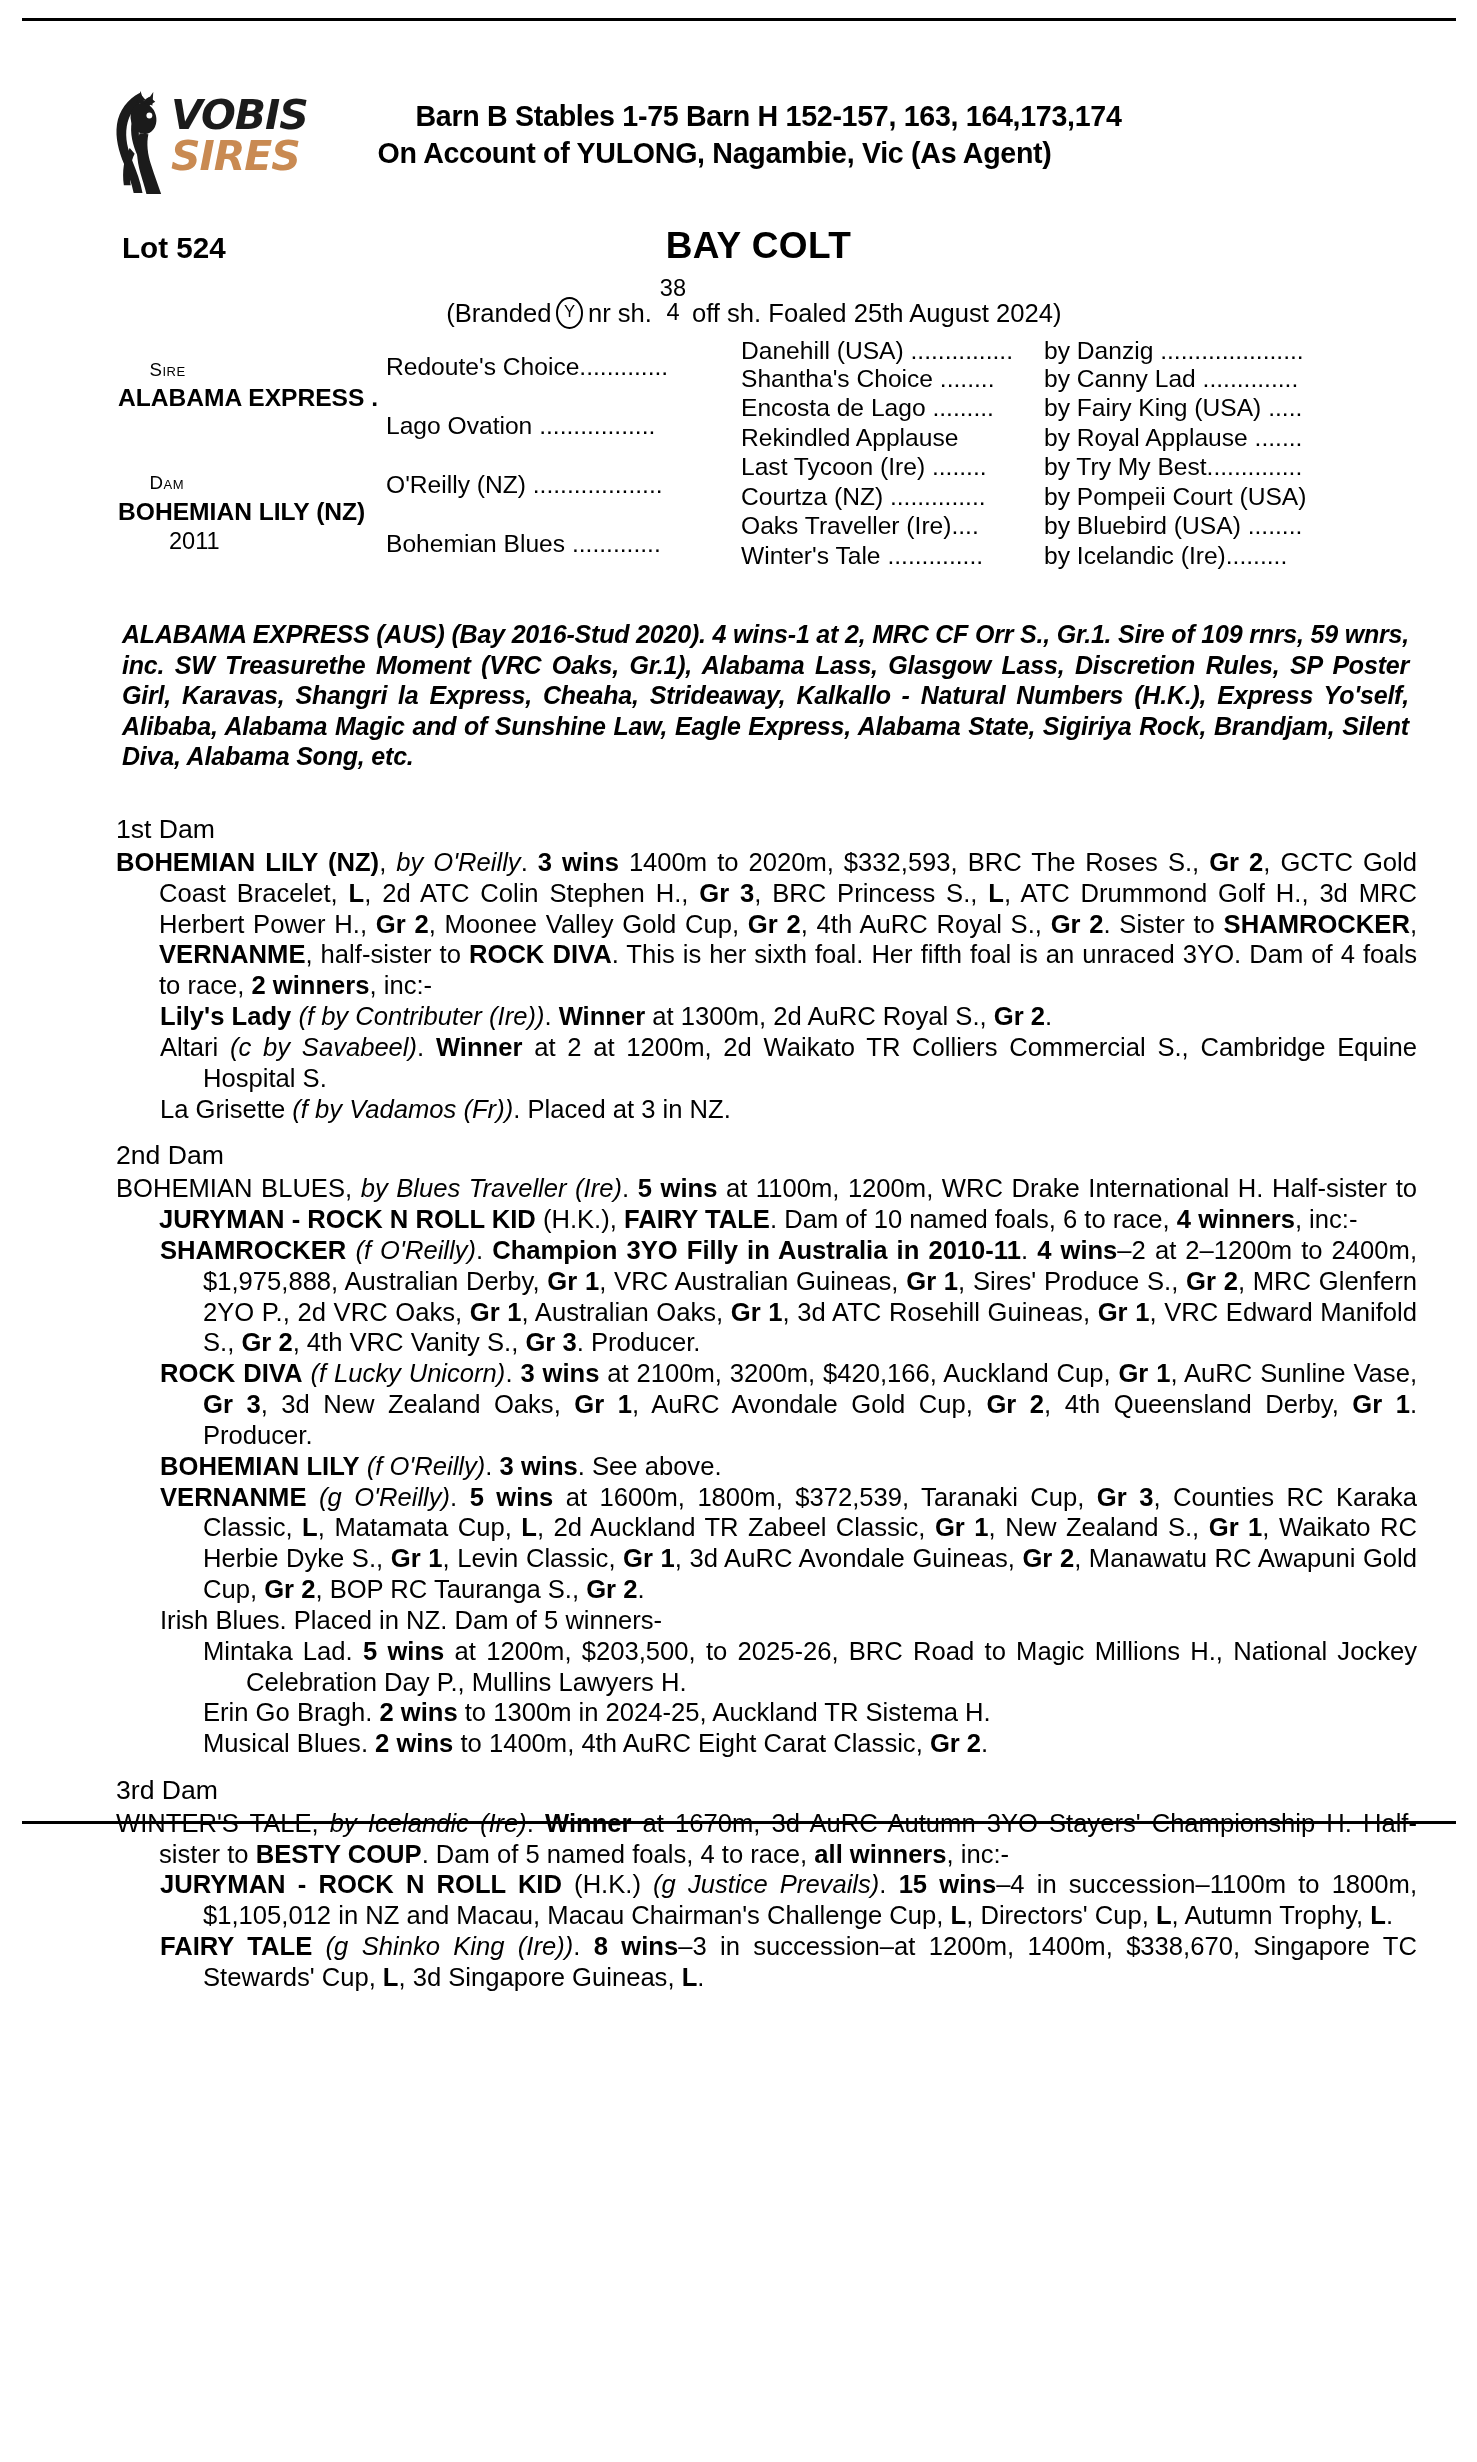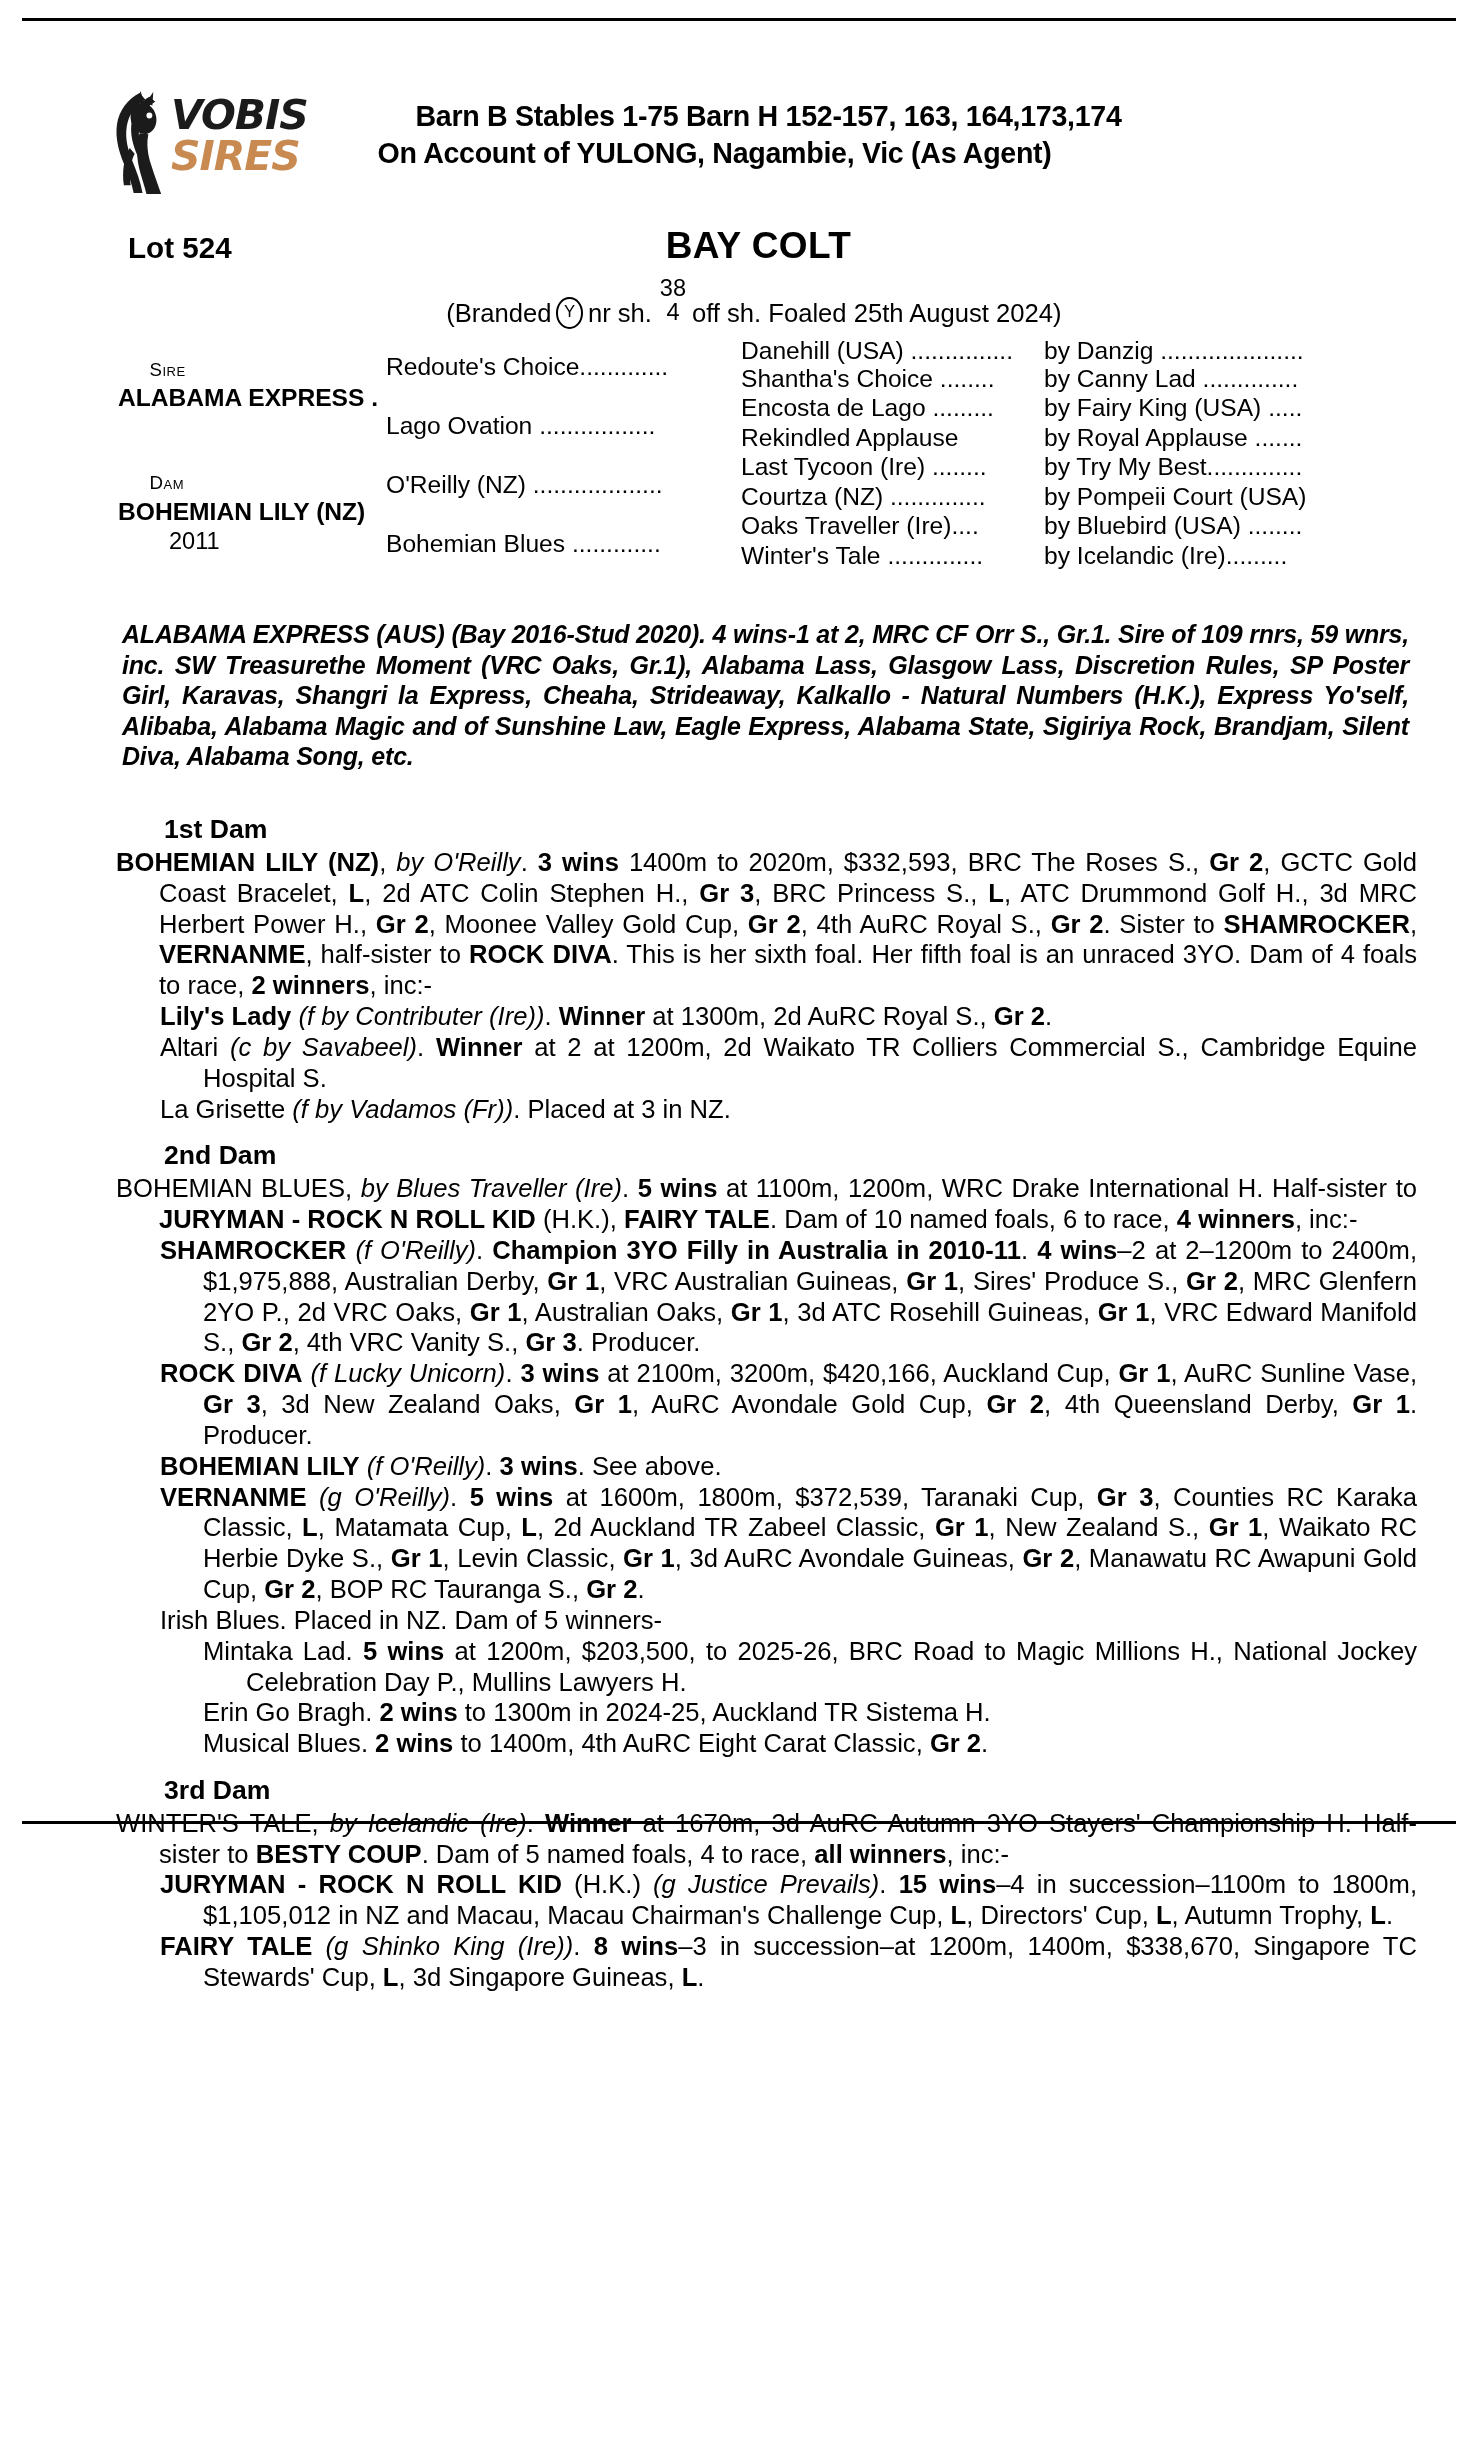--- a/index.html
+++ b/index.html
@@ -104,21 +104,21 @@
   
   .lotrow {
     position: absolute;
     left: 0;
     right: 0;
     top: 231px;
     height: 45px;
   }
   .lot-no {
     position: absolute;
-    left: 128px;
+    left: 122px;
     top: 0;
     font-weight: bold;
     font-size: 29.6px;
   }
   .colt-title {
     position: absolute;
     left: 0;
     right: 0;
     top: -5.9px;
     text-align: center;
@@ -287,25 +287,24 @@
   }
 
   
   .body {
     position: absolute;
     left: 116px;
     right: 61px;
     top: 814px;
   }
   .sec-head {
-    font-weight: bold;
+    font-weight: normal;
     font-size: 26.6px;
     margin-top: 15.8px;
     margin-bottom: 2px;
-    margin-left: 48px;
   }
   .sec-head:first-child { margin-top: 0; }
   p.e {
     margin: 0;
     font-size: 25.6px;
     line-height: 1.205;
     text-align: justify;
     text-indent: 0;
     padding-left: 43px;
     text-indent: -43px;

